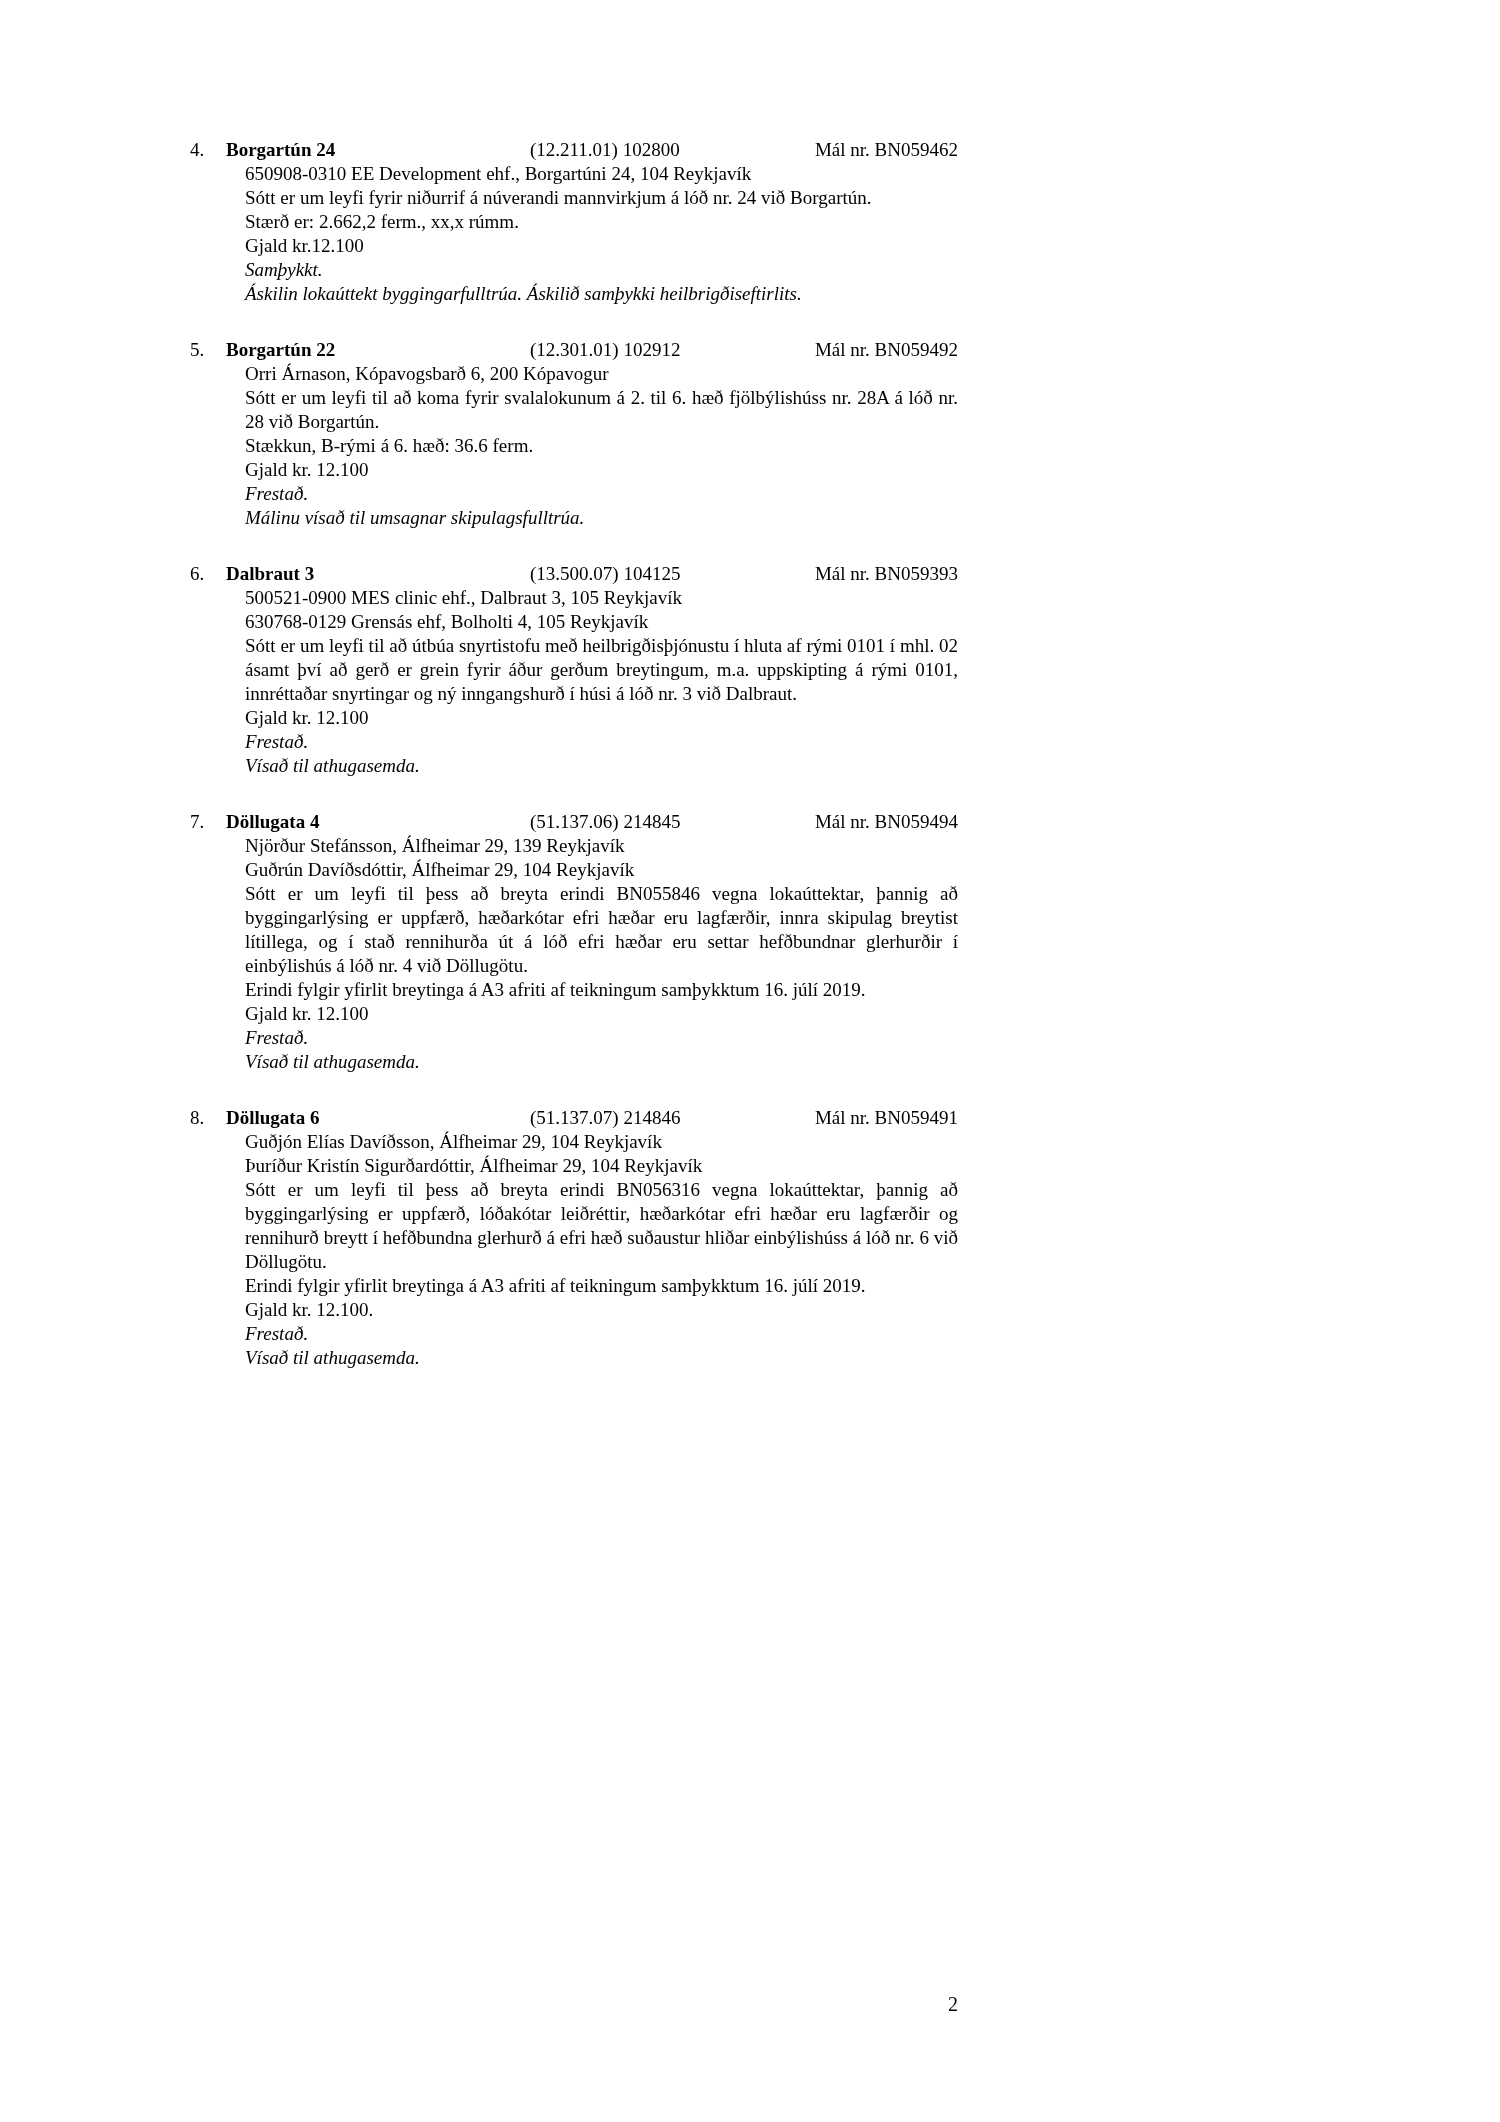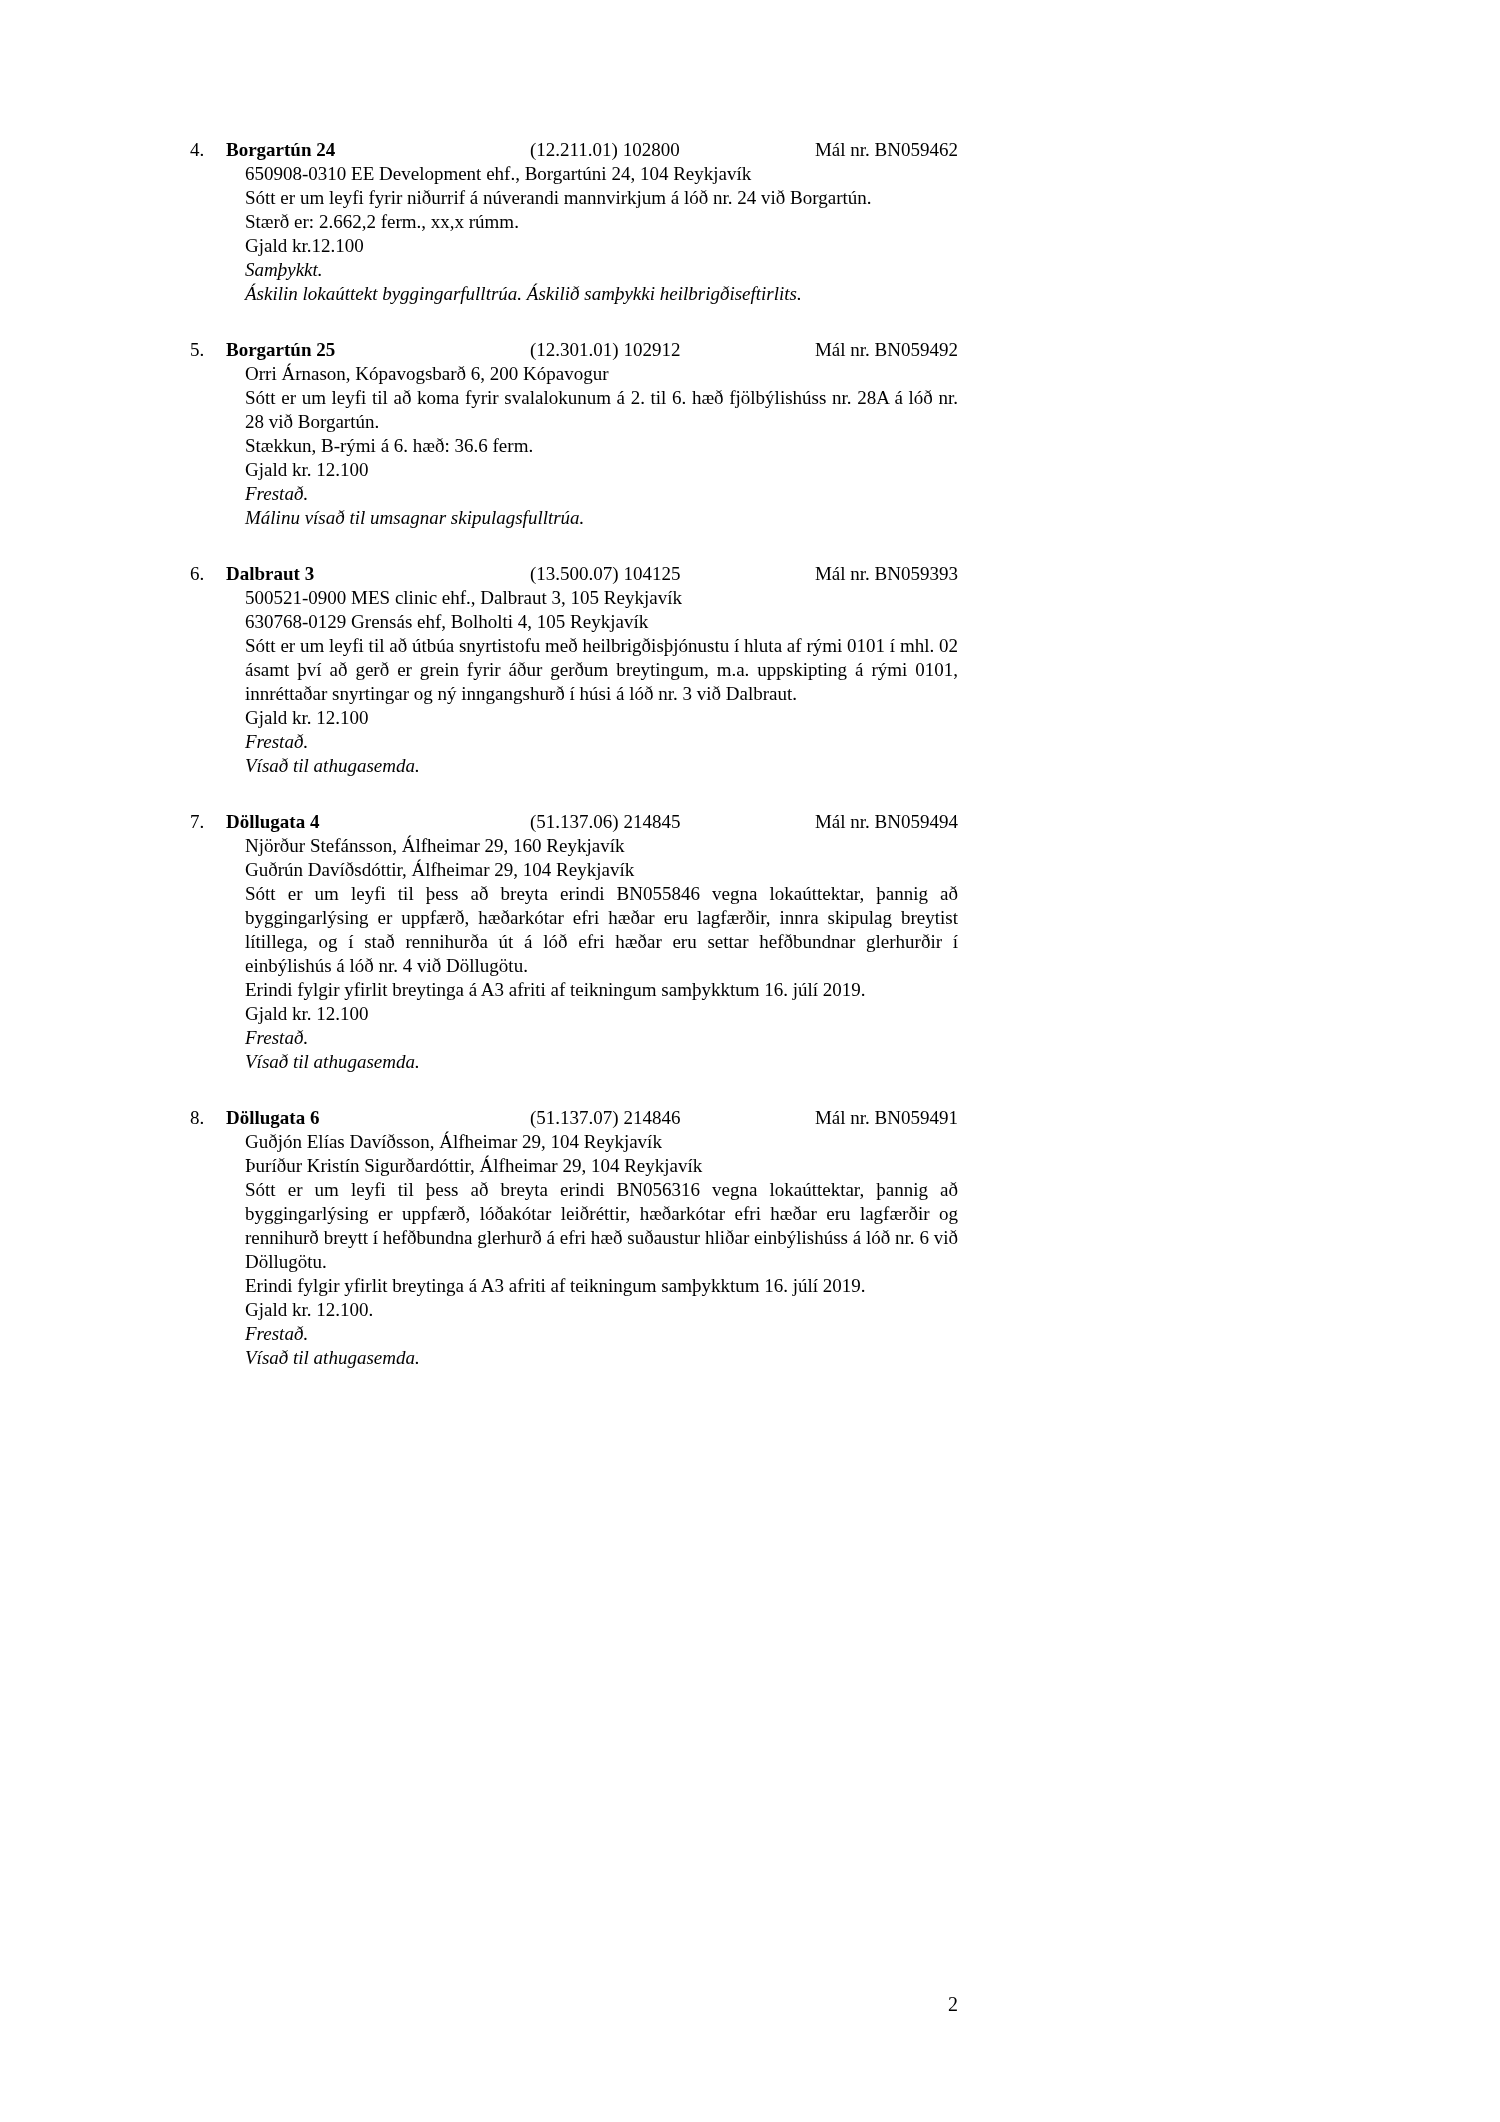--- a/index.html
+++ b/index.html
@@ -65,21 +65,21 @@
       <p>Stærð er: 2.662,2 ferm., xx,x rúmm.</p>
       <p>Gjald kr.12.100</p>
       <p class="decision">Samþykkt.</p>
       <p class="decision">Áskilin lokaúttekt byggingarfulltrúa. Áskilið samþykki heilbrigðiseftirlits.</p>
     </div>
   </div>
 
   <div class="item">
     <div class="item-header">
       <span class="h-num">5.</span>
-      <span class="h-title">Borgartún 25</span>
+      <span class="h-title">Borgartún 22</span>
       <span class="h-code">(12.301.01) 102912</span>
       <span class="h-case">Mál nr. BN059492</span>
     </div>
     <div class="item-content">
       <p>Orri Árnason, Kópavogsbarð 6, 200 Kópavogur</p>
       <p class="justify">Sótt er um leyfi til að koma fyrir svalalokunum á 2. til 6. hæð fjölbýlishúss nr. 28A á lóð nr. 28 við Borgartún.</p>
       <p>Stækkun, B-rými á 6. hæð:  36.6 ferm.</p>
       <p>Gjald kr. 12.100</p>
       <p class="decision">Frestað.</p>
       <p class="decision">Málinu vísað til umsagnar skipulagsfulltrúa.</p>
@@ -104,21 +104,21 @@
   </div>
 
   <div class="item">
     <div class="item-header">
       <span class="h-num">7.</span>
       <span class="h-title">Döllugata 4</span>
       <span class="h-code">(51.137.06) 214845</span>
       <span class="h-case">Mál nr. BN059494</span>
     </div>
     <div class="item-content">
-      <p>Njörður Stefánsson, Álfheimar 29, 160 Reykjavík</p>
+      <p>Njörður Stefánsson, Álfheimar 29, 139 Reykjavík</p>
       <p>Guðrún Davíðsdóttir, Álfheimar 29, 104 Reykjavík</p>
       <p class="justify">Sótt er um leyfi til þess að breyta erindi BN055846 vegna lokaúttektar, þannig að byggingarlýsing er uppfærð, hæðarkótar efri hæðar eru lagfærðir, innra skipulag breytist lítillega, og í stað rennihurða út á lóð efri hæðar eru settar hefðbundnar glerhurðir í einbýlishús á lóð nr. 4 við Döllugötu.</p>
       <p>Erindi fylgir yfirlit breytinga á A3 afriti af teikningum samþykktum 16. júlí 2019.</p>
       <p>Gjald kr. 12.100</p>
       <p class="decision">Frestað.</p>
       <p class="decision">Vísað til athugasemda.</p>
     </div>
   </div>
 
   <div class="item">

